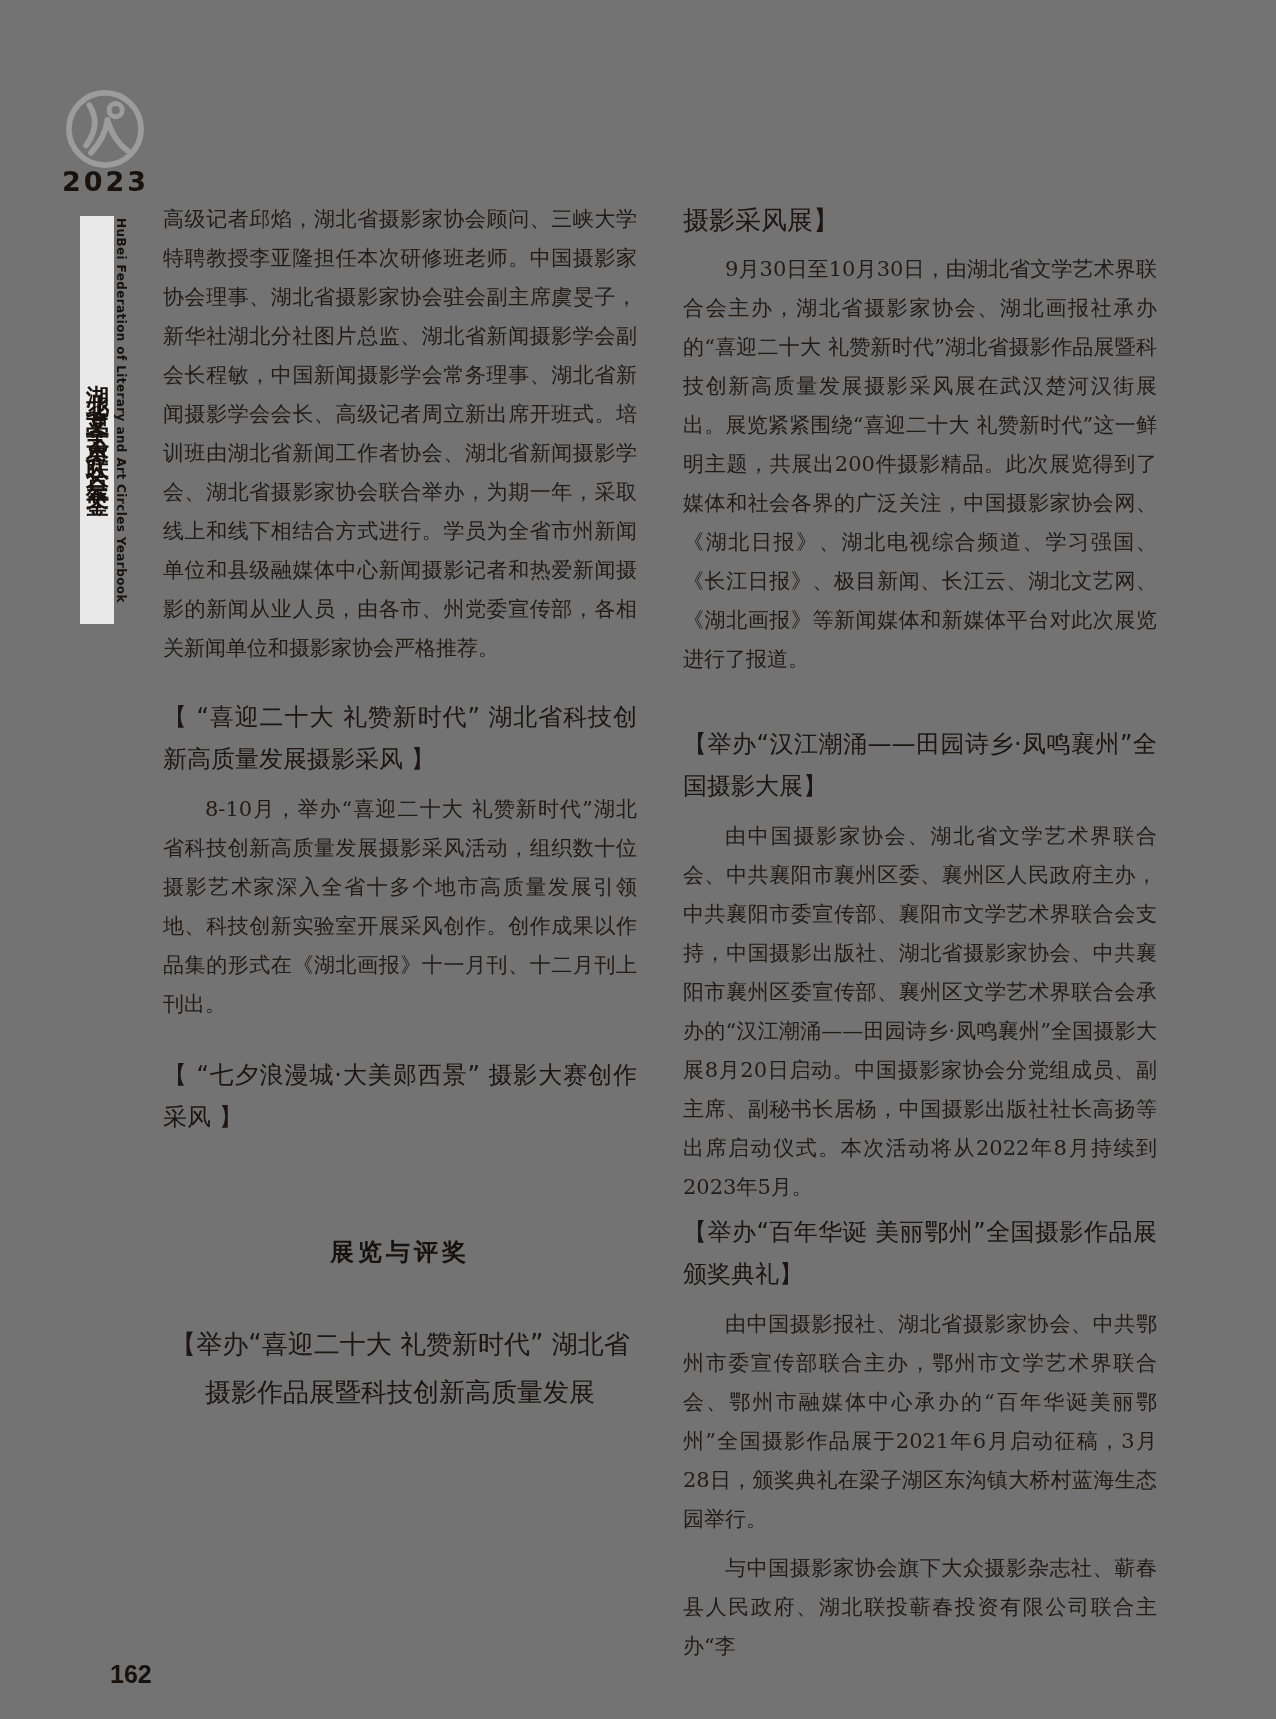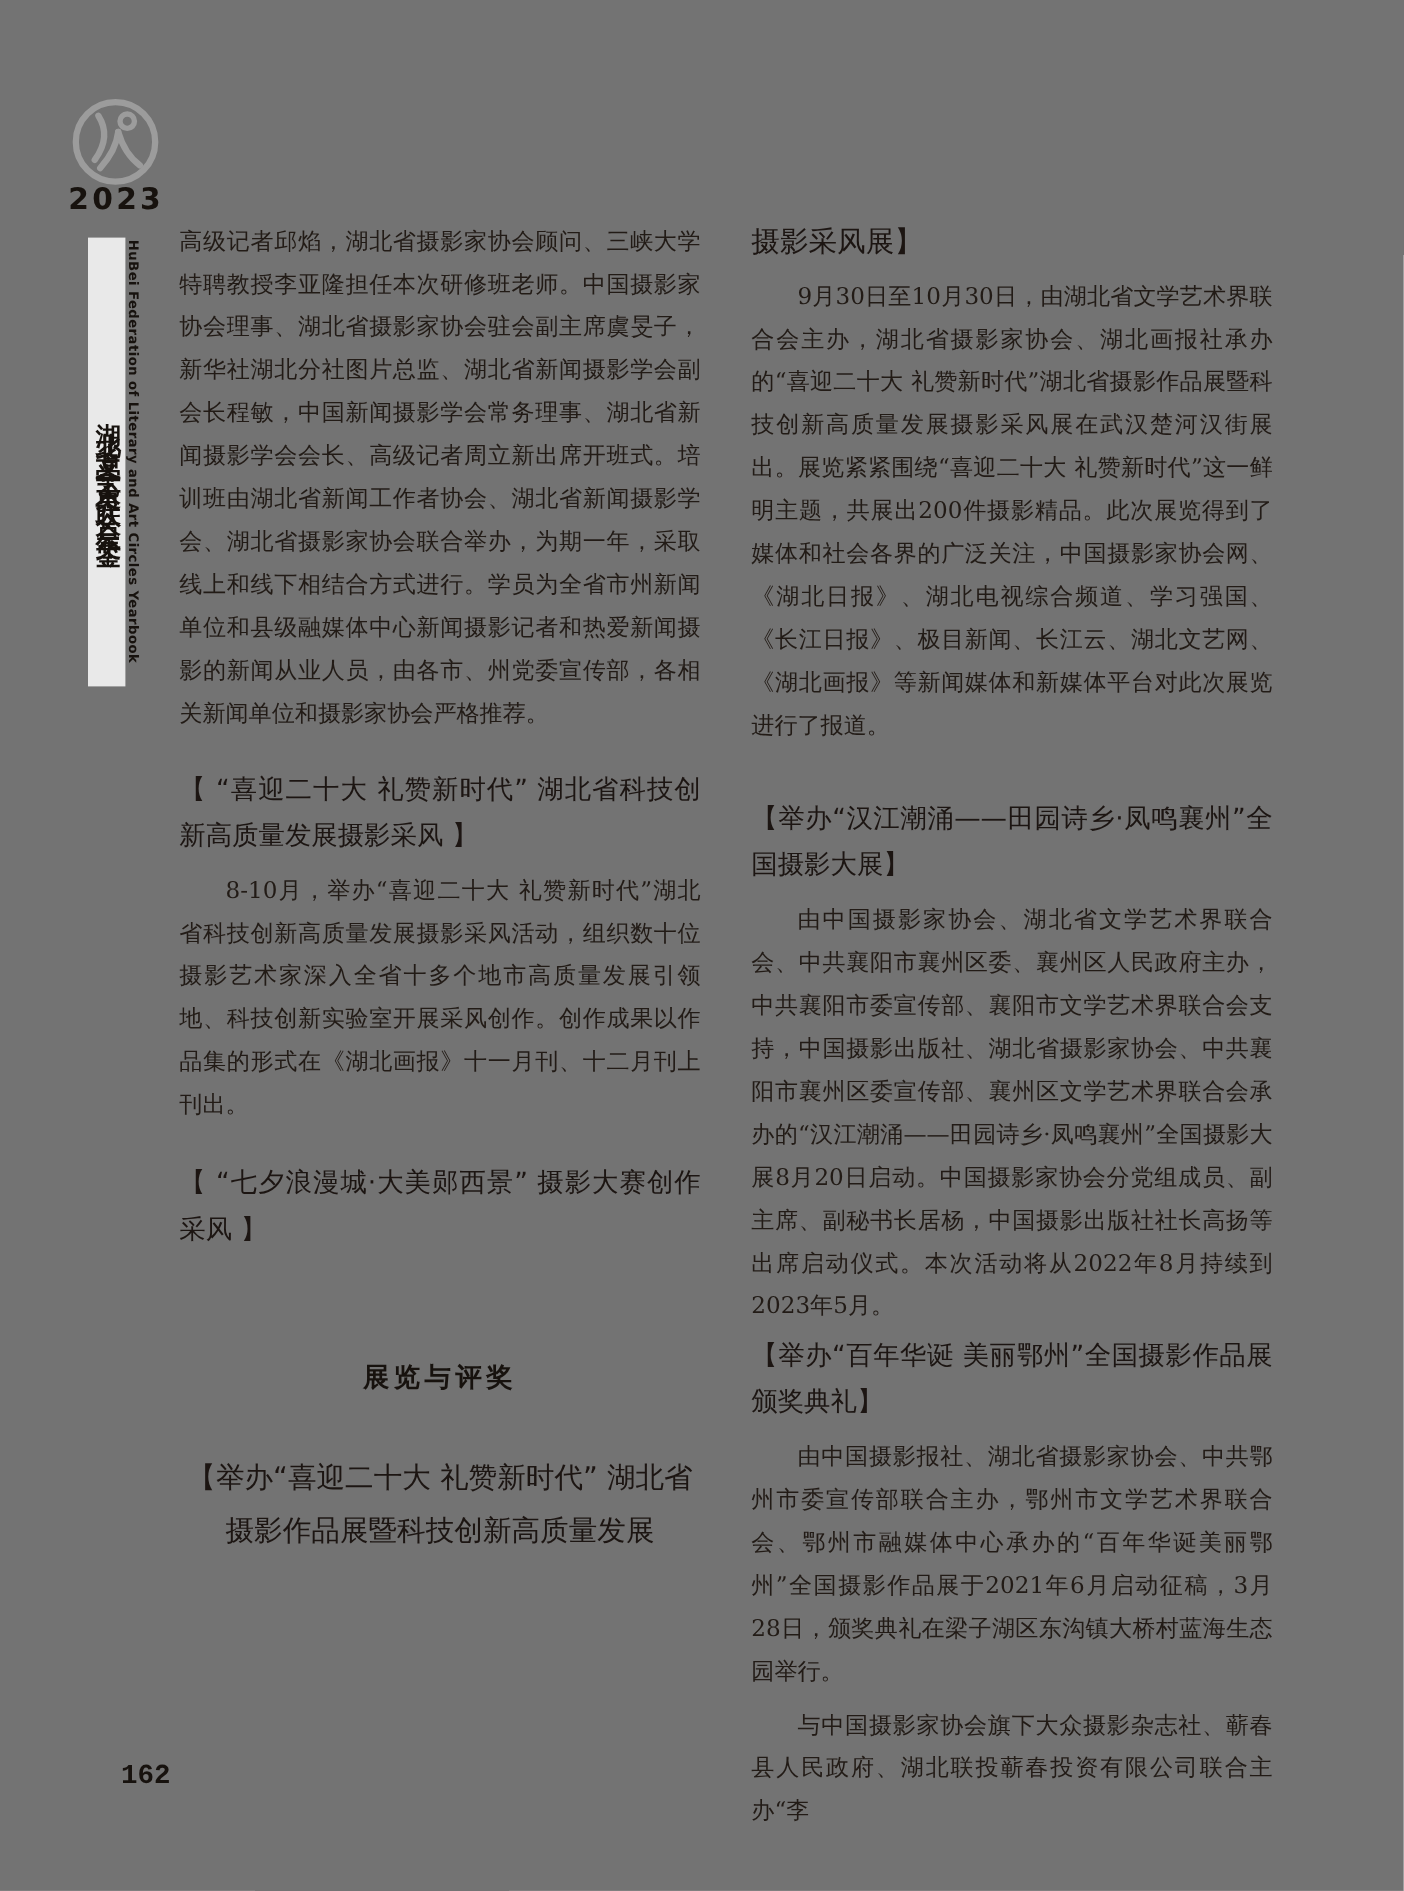--- a/index.html
+++ b/index.html
@@ -69,22 +69,22 @@
   }
   h3.big {
     font-size:26px; line-height:48px; min-height:96px; text-align:center;
     margin-top:40px;
   }
   h3.cont {
     margin-top:0; min-height:40px; line-height:40px; text-align:left;
   }
 
   .pageno {
-    position:absolute; left:110px; top:1600px;
-    font-family:Liberation Mono, monospace; font-weight:bold; font-size:25px;
+    position:absolute; left:110px; top:1660px;
+    font-family:Liberation Sans, sans-serif; font-weight:bold; font-size:25px;
     color:#17120e;
   }
 </style>
 </head>
 <body>
 
 <div class="page">
 
   <div class="logo">
     <svg viewBox="0 0 100 100" xmlns="http://www.w3.org/2000/svg">

